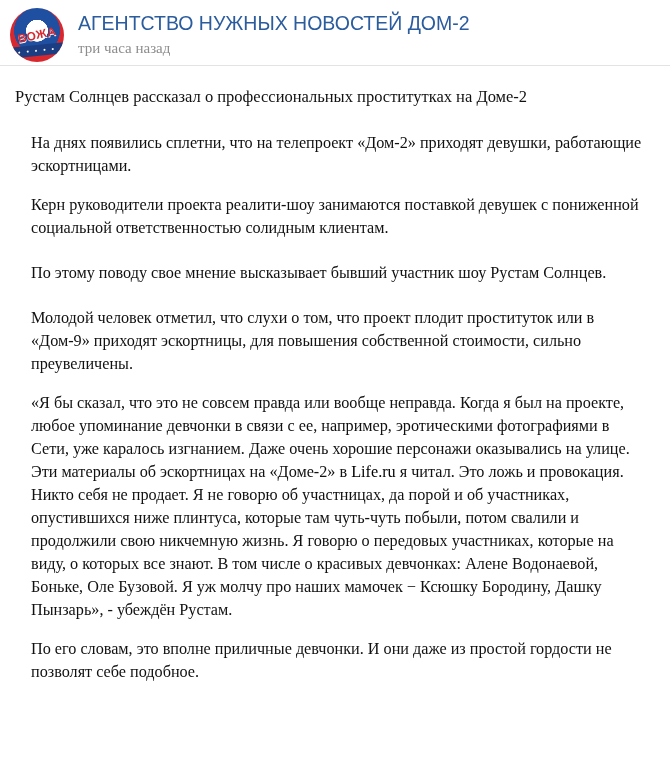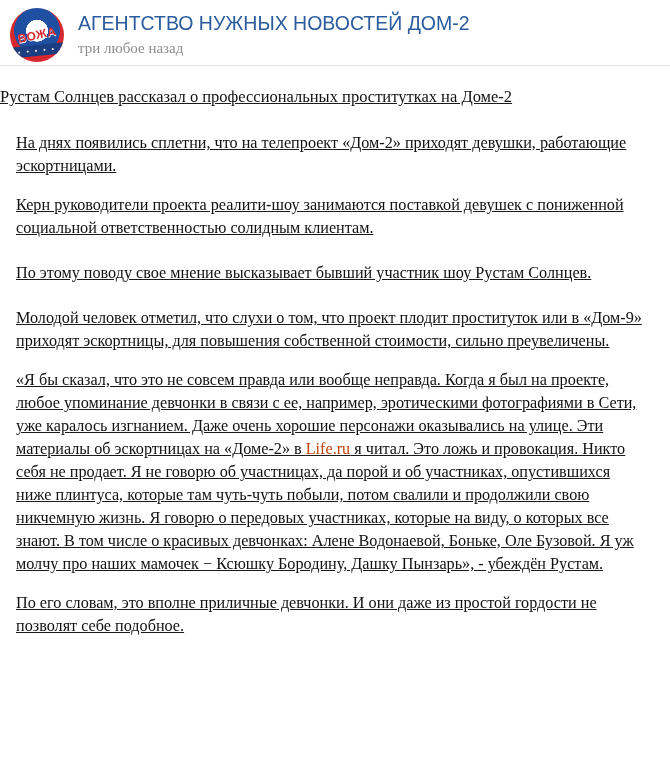--- a/index.html
+++ b/index.html
@@ -89,58 +89,57 @@
   }
   .post-time {
     font-family: "Liberation Serif", serif;
     font-size: 15px;
     color: #8d8d8d;
     margin-top: 5px;
   }
 
   
   .article {
-    padding: 20px 10px 0 0;
-    text-decoration: underline;
+    padding: 20px 10px 0 15px;
   }
   .headline {
     font-size: 16.5px;
     line-height: 1.35;
     margin: 0 0 24px 0;
     font-weight: normal;
     color: #111111;
   }
   .para {
     font-size: 16.2px;
     line-height: 1.42;
     margin: 16px;
     color: #111111;
     text-align: left;
   }
   .gap-lg { margin-top: 22px; }
   .gap-sm { margin-top: 2px; }
   a.inline-link {
-    color: #c2410c;
+    color: #000000;
     text-decoration: none;
   }
 </style>
 </head>
 <body>
 
 <div class="page">
 
   <div class="header">
     <div class="logo">
       <div class="logo-band"></div>
       <div class="logo-text">ВОЖА</div>
       <div class="logo-dots">• • • • •</div>
     </div>
     <div class="header-titles">
       <div class="site-title">АГЕНТСТВО НУЖНЫХ НОВОСТЕЙ ДОМ-2</div>
-      <div class="post-time">три любое назад</div>
+      <div class="post-time">три часа назад</div>
     </div>
   </div>
 
   <div class="article">
 
     <h1 class="headline">Рустам Солнцев рассказал о профессиональных проститутках на Доме-2</h1>
 
     <p class="para">На днях появились сплетни, что на телепроект «Дом-2» приходят девушки, работающие эскортницами.</p>
 
     <p class="para gap-sm">Керн руководители проекта реалити-шоу занимаются поставкой девушек с пониженной социальной ответственностью солидным клиентам.</p>

